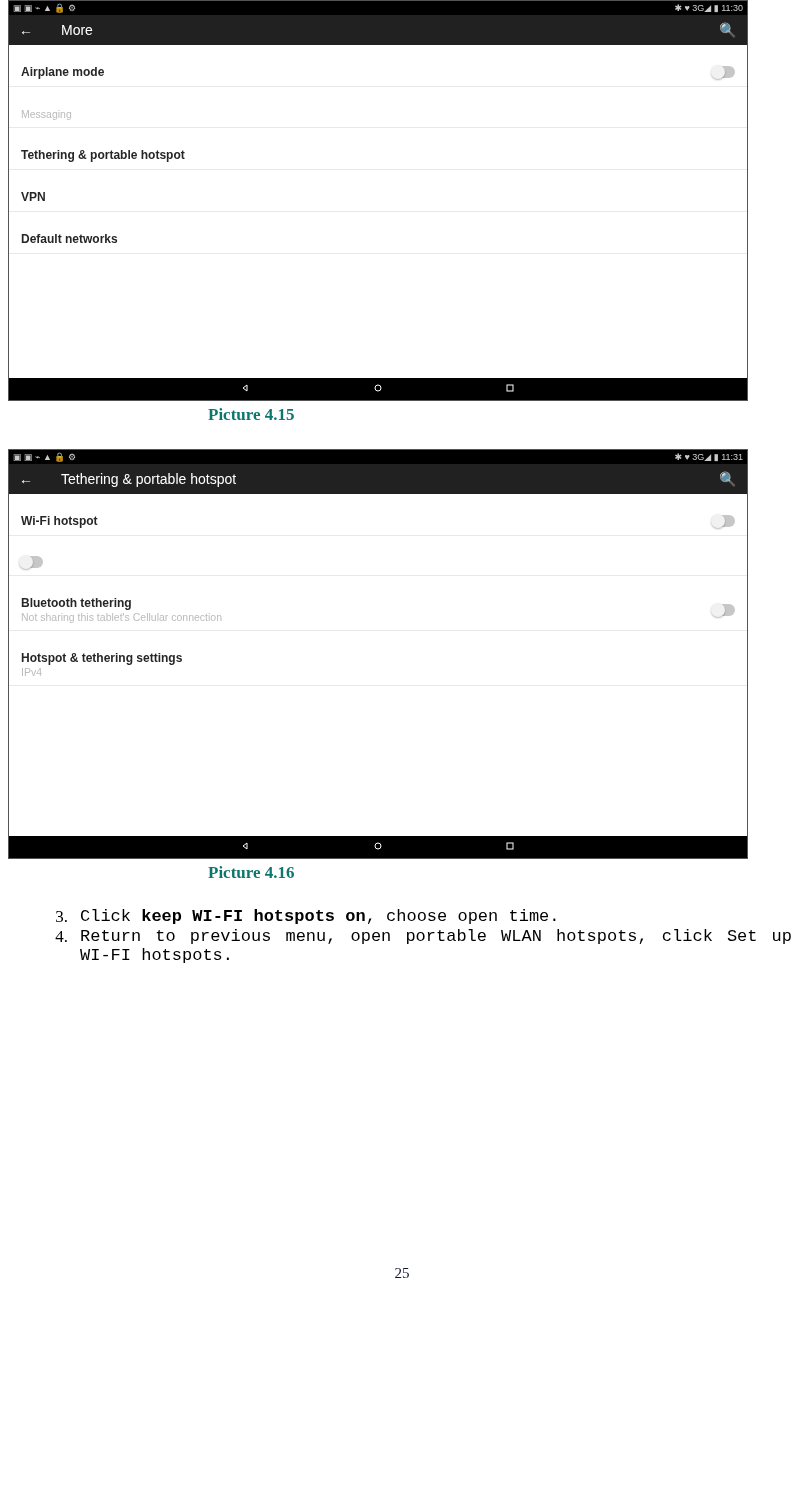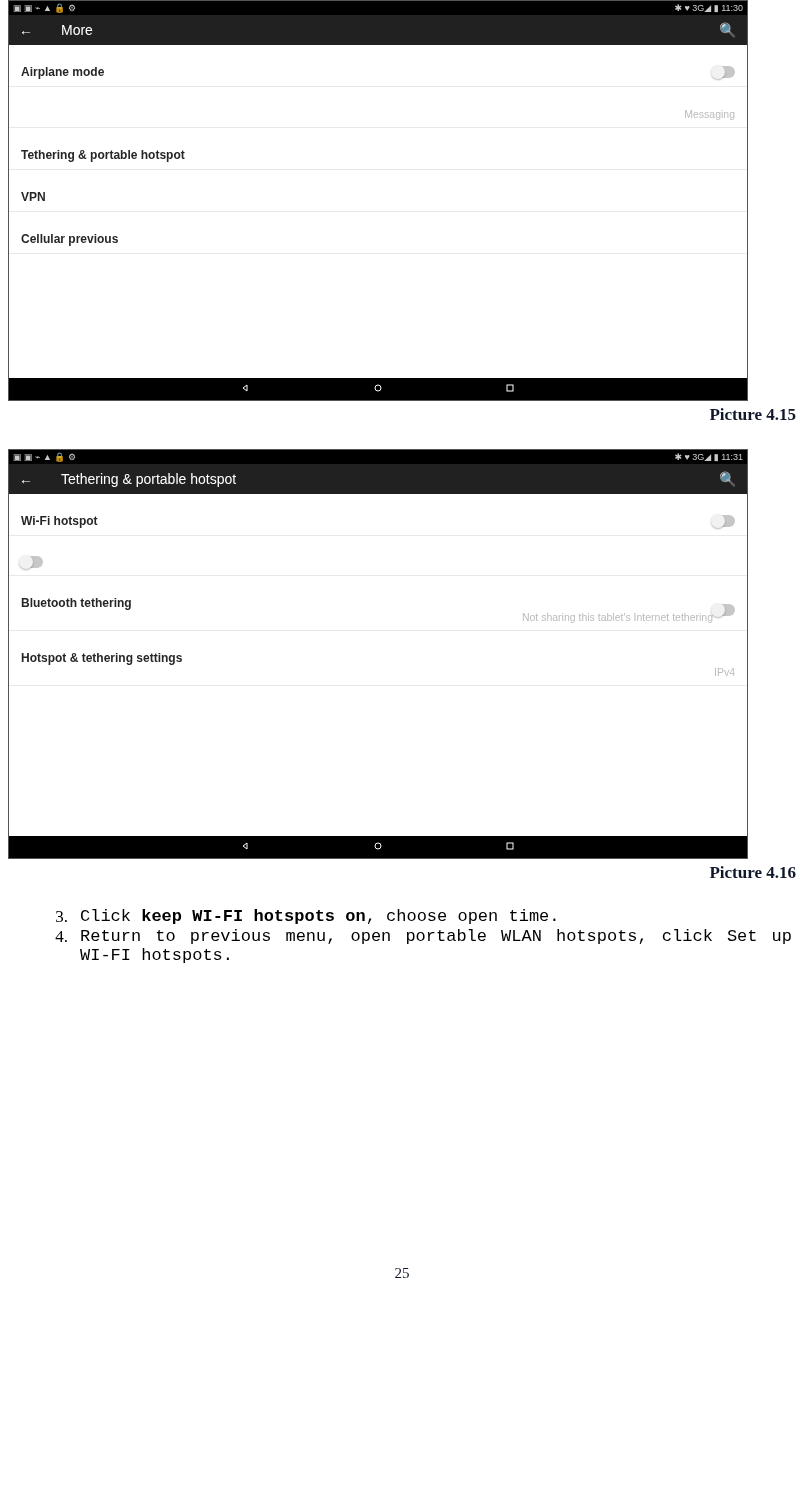--- a/index.html
+++ b/index.html
@@ -56,21 +56,21 @@
   .list { background: #fff; }
   .list-item {
     padding: 20px 12px 7px 12px;
     border-bottom: 1px solid #e8e8e8;
     display: flex;
     align-items: center;
     min-height: 34px;
   }
   .list-item .text-col { flex: 1; }
   .list-item .primary { color: #262626; font-size: 12px; font-weight: 600; }
-  .list-item .secondary { color: #bbb; font-size: 10.5px; font-weight: 500; margin-top: 1px; text-align: right; }
+  .list-item .secondary { color: #bbb; font-size: 10.5px; font-weight: 500; margin-top: 1px; }
 
   .toggle {
     width: 22px;
     height: 12px;
     border-radius: 8px;
     background: #c7c7c7;
     position: relative;
     flex: 0 0 auto;
   }
   .toggle .knob {
@@ -101,22 +101,21 @@
     color: #fff;
   }
   .nav-bar svg { width: 12px; height: 12px; }
 
   
   .caption {
     font-family: "Times New Roman", Times, serif;
     font-weight: bold;
     font-size: 17px;
     margin: 3px 0 24px 200px;
-    color: #0f172a;
-    text-align: right;
+    color: #0f766e;
   }
 
   
   .body-list {
     font-family: "Times New Roman", Times, serif;
     font-size: 17px;
     color: #000;
     margin: 8px 0 0 42px;
     padding-right: 4px;
   }
@@ -177,21 +176,21 @@
             <div class="primary">Tethering &amp; portable hotspot</div>
           </div>
       </div>
       <div class="list-item">
         <div class="text-col">
             <div class="primary">VPN</div>
           </div>
       </div>
       <div class="list-item">
         <div class="text-col">
-            <div class="primary">Cellular previous</div>
+            <div class="primary">Default networks</div>
           </div>
       </div>
     </div>
     <div class="blank-area"></div>
     <div class="nav-bar">
       <span><svg viewBox="0 0 24 24" fill="none" stroke="#fff" stroke-width="2">
             <path d="M14 6 L6 12 L14 18 Z" fill="none"></path>
           </svg></span>
       <span><svg viewBox="0 0 24 24" fill="none" stroke="#fff" stroke-width="2">
             <circle cx="12" cy="12" r="6"></circle>
@@ -227,21 +226,21 @@
           </div>
       </div>
       <div class="list-item">
         <div class="toggle">
             <div class="knob"></div>
           </div>
       </div>
       <div class="list-item">
         <div class="text-col">
           <div class="primary">Bluetooth tethering</div>
-          <div class="secondary">Not sharing this tablet's Internet tethering</div>
+          <div class="secondary">Not sharing this tablet's Cellular connection</div>
         </div>
         <div class="toggle">
             <div class="knob"></div>
           </div>
       </div>
       <div class="list-item">
         <div class="text-col">
           <div class="primary">Hotspot &amp; tethering settings</div>
           <div class="secondary">IPv4</div>
         </div>

